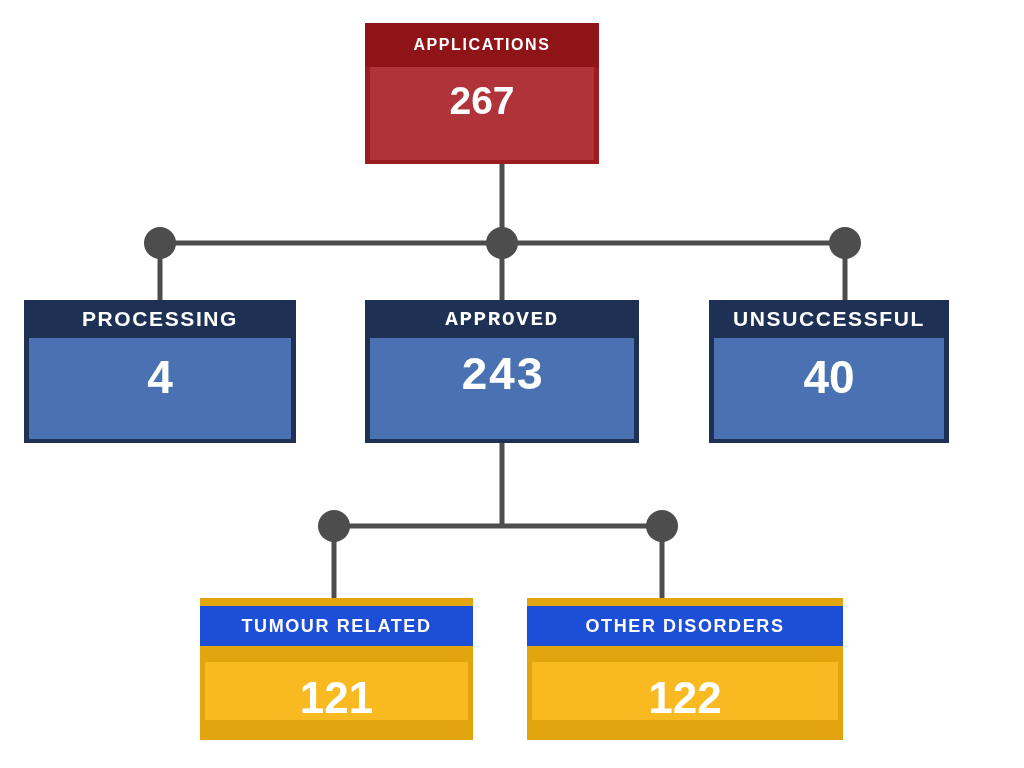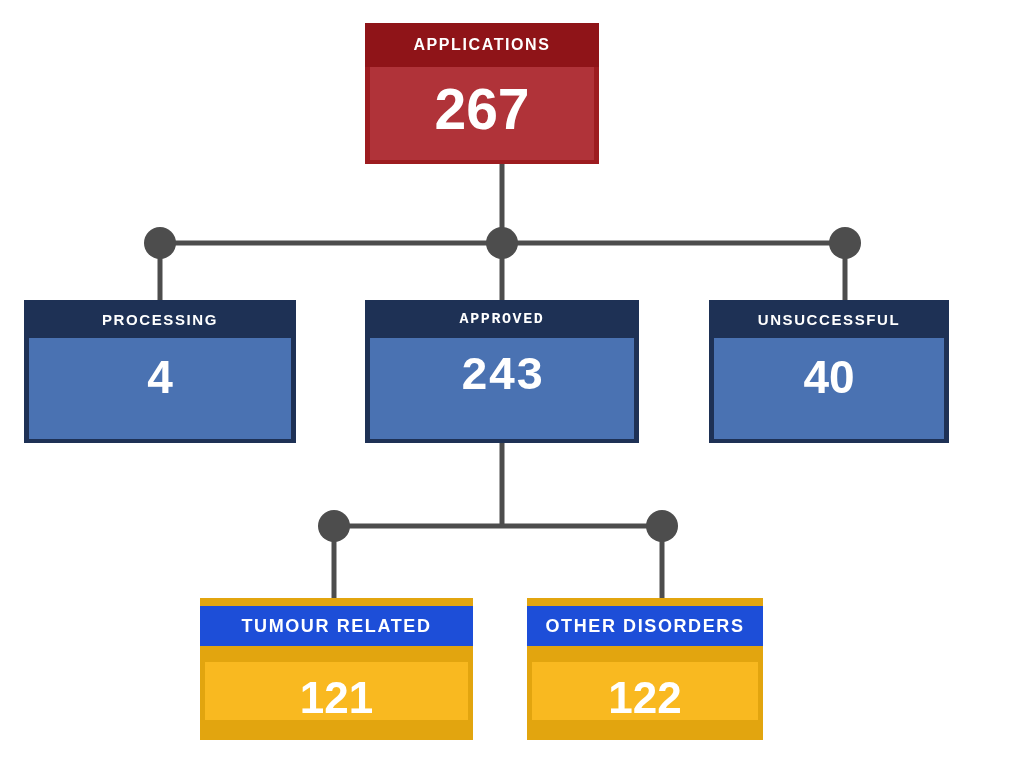--- a/index.html
+++ b/index.html
@@ -62,32 +62,32 @@
     padding: 0 0 4px 0;
   }
   .box-applications .node-header {
     height: 44px;
     font-size: 16px;
     background: #8f1418;
   }
   .box-applications .node-body {
     background: #b03339;
     margin: 0 5px;
-    font-size: 57px;
+    font-size: 39px;
     padding-top: 14px;
   }
 
   
   .box-blue {
     background: #1e3155;
     padding: 0 0 4px 0;
   }
   .box-blue .node-header {
     height: 38px;
-    font-size: 15px;
+    font-size: 21px;
     background: #1e3155;
   }
   .box-blue .node-body {
     background: #4a72b2;
     margin: 0 5px;
     font-size: 46px;
     padding-top: 16px;
   }
   .box-processing   { left: 24px;  top: 300px; width: 272px; height: 143px; }
   .box-approved     { left: 365px; top: 300px; width: 274px; height: 143px; font-family: Liberation Mono, monospace; }
@@ -104,21 +104,21 @@
     background: #1d4ed8;
     margin-top: 8px;
   }
   .box-amber .node-body {
     background: #f9b920;
     margin: 16px 5px;
     font-size: 44px;
     padding-top: 14px;
   }
   .box-tumour { left: 200px; top: 598px; width: 273px; height: 142px; }
-  .box-other  { left: 527px; top: 598px; width: 236px; height: 142px; }
+  .box-other  { left: 527px; top: 598px; width: 316px; height: 142px; }
 </style>
 </head>
 <body>
 
 <div id="canvas">
 
   <svg id="connectors" viewBox="0 0 1024 768" xmlns="http://www.w3.org/2000/svg">
 
     <line x1="502" y1="164" x2="502" y2="243" stroke="#4d4d4d" stroke-width="5"></line>
 

